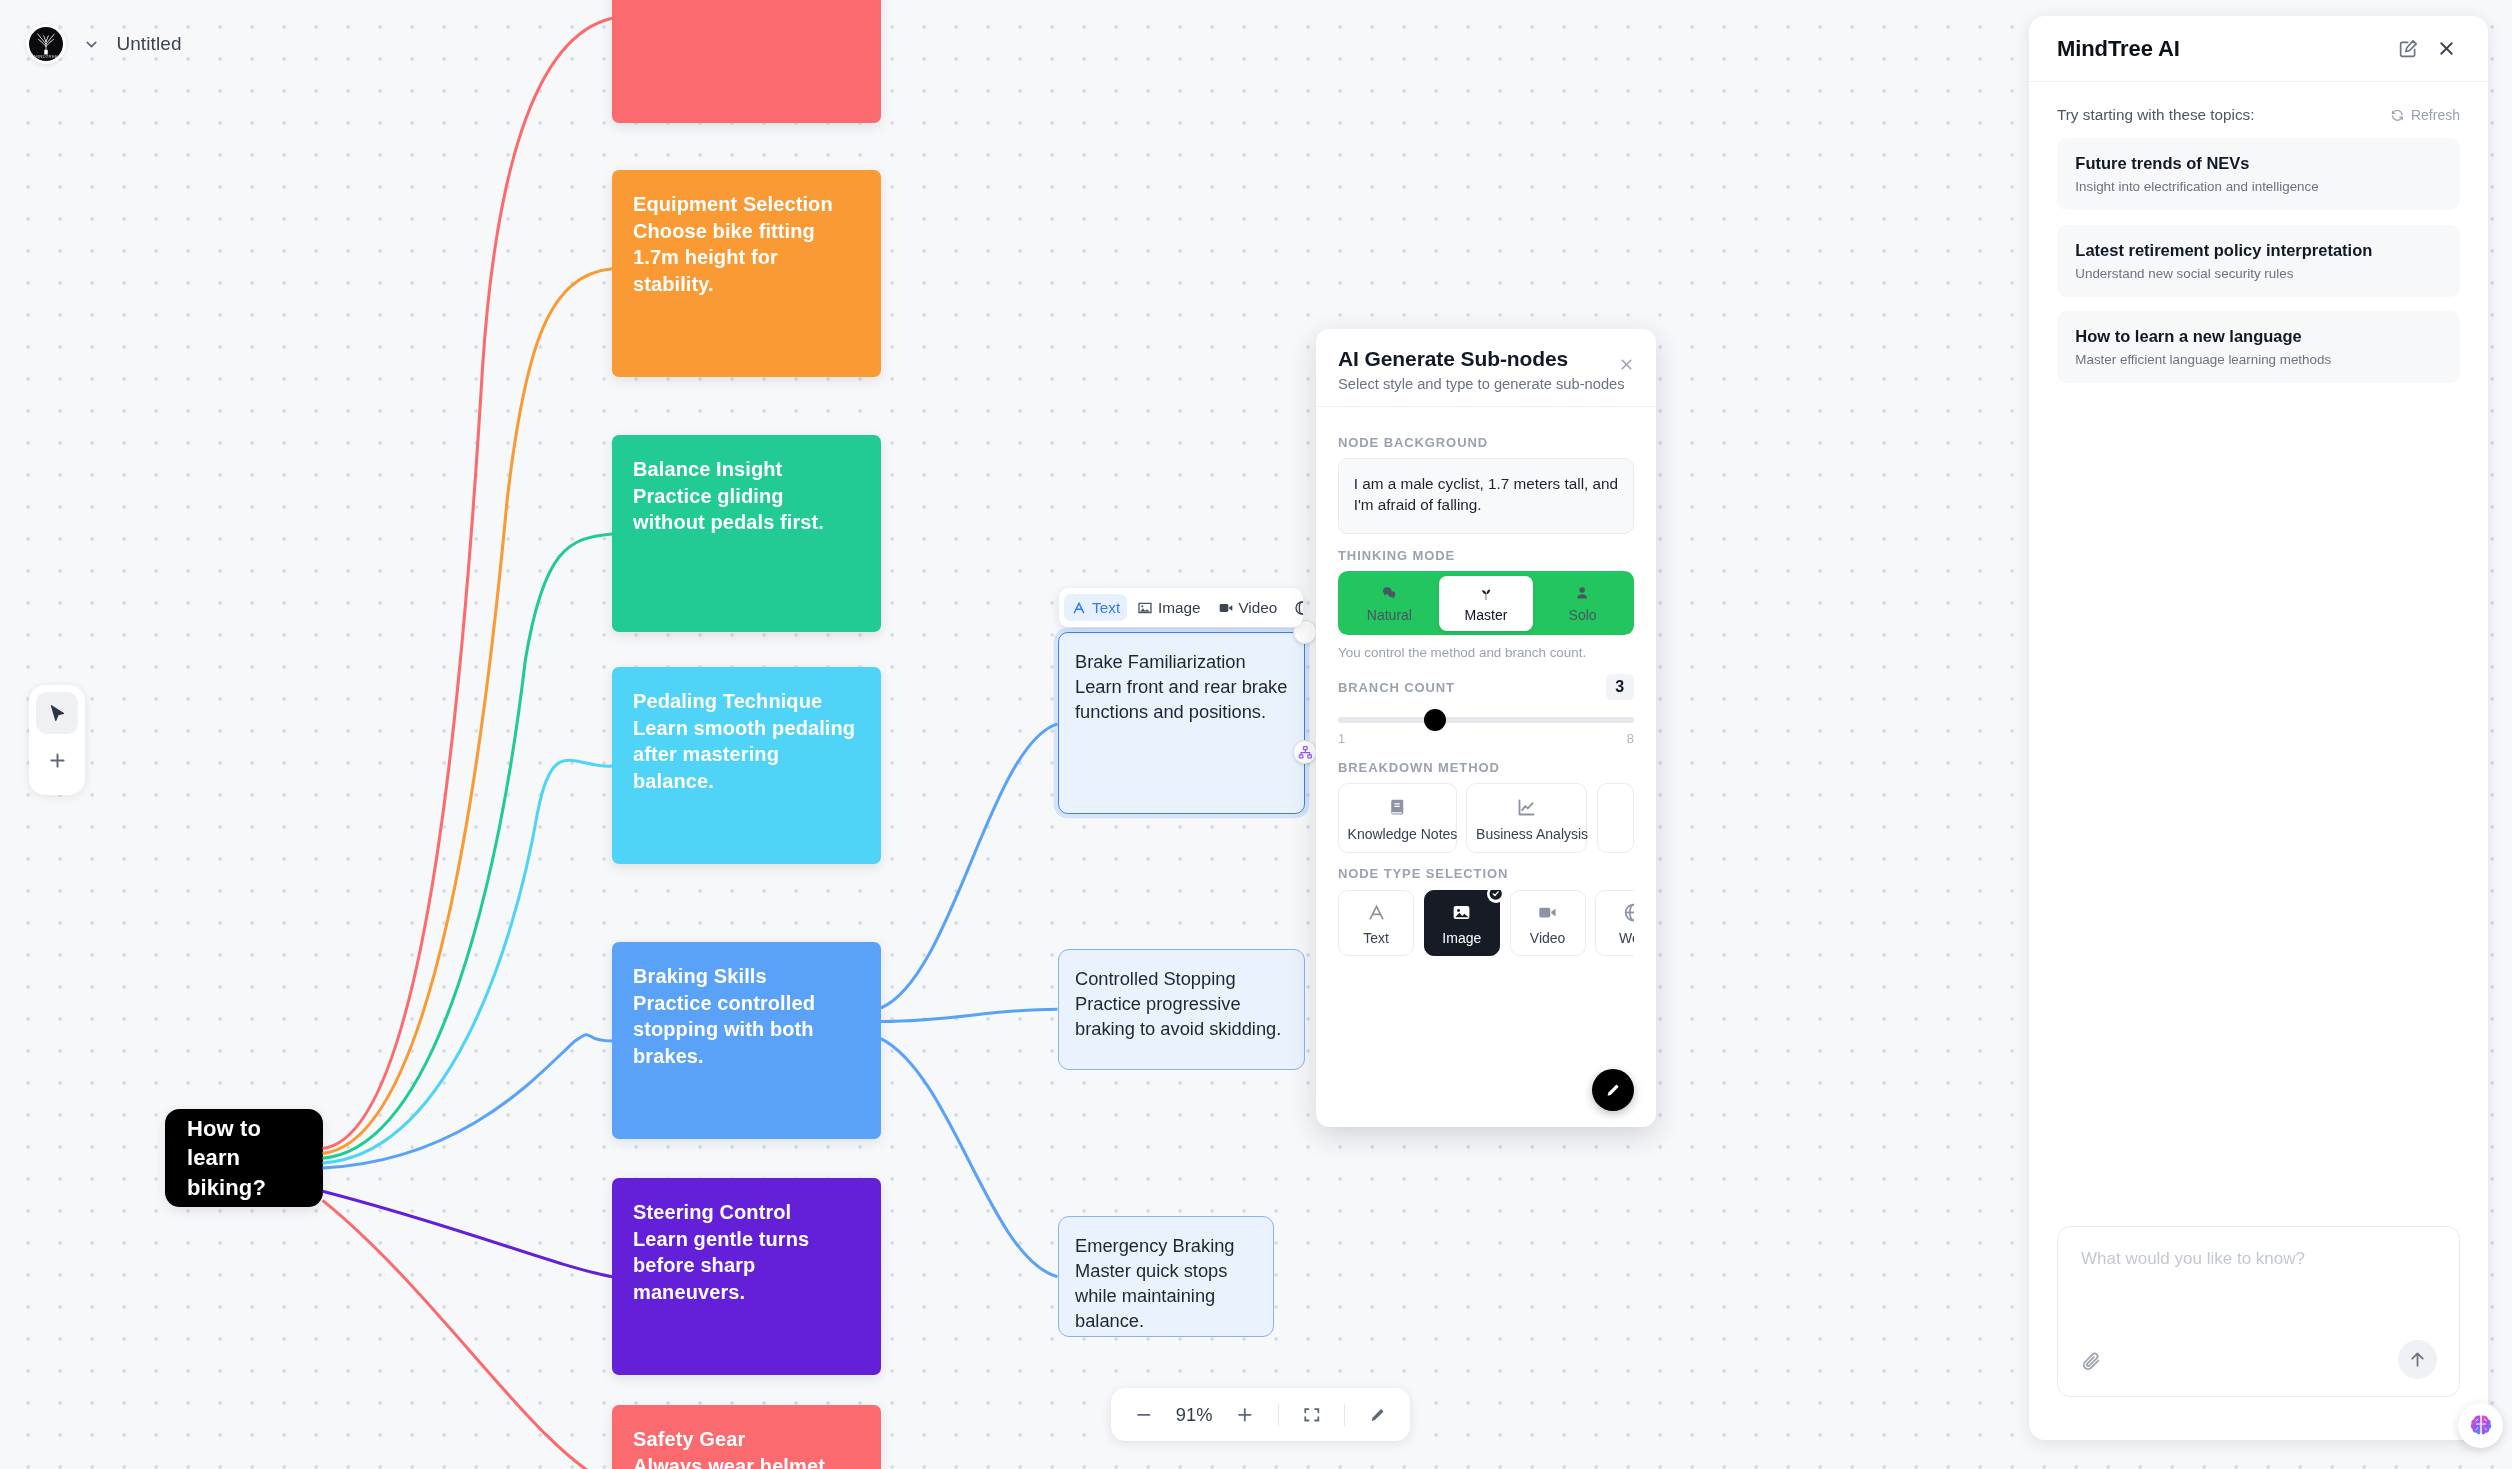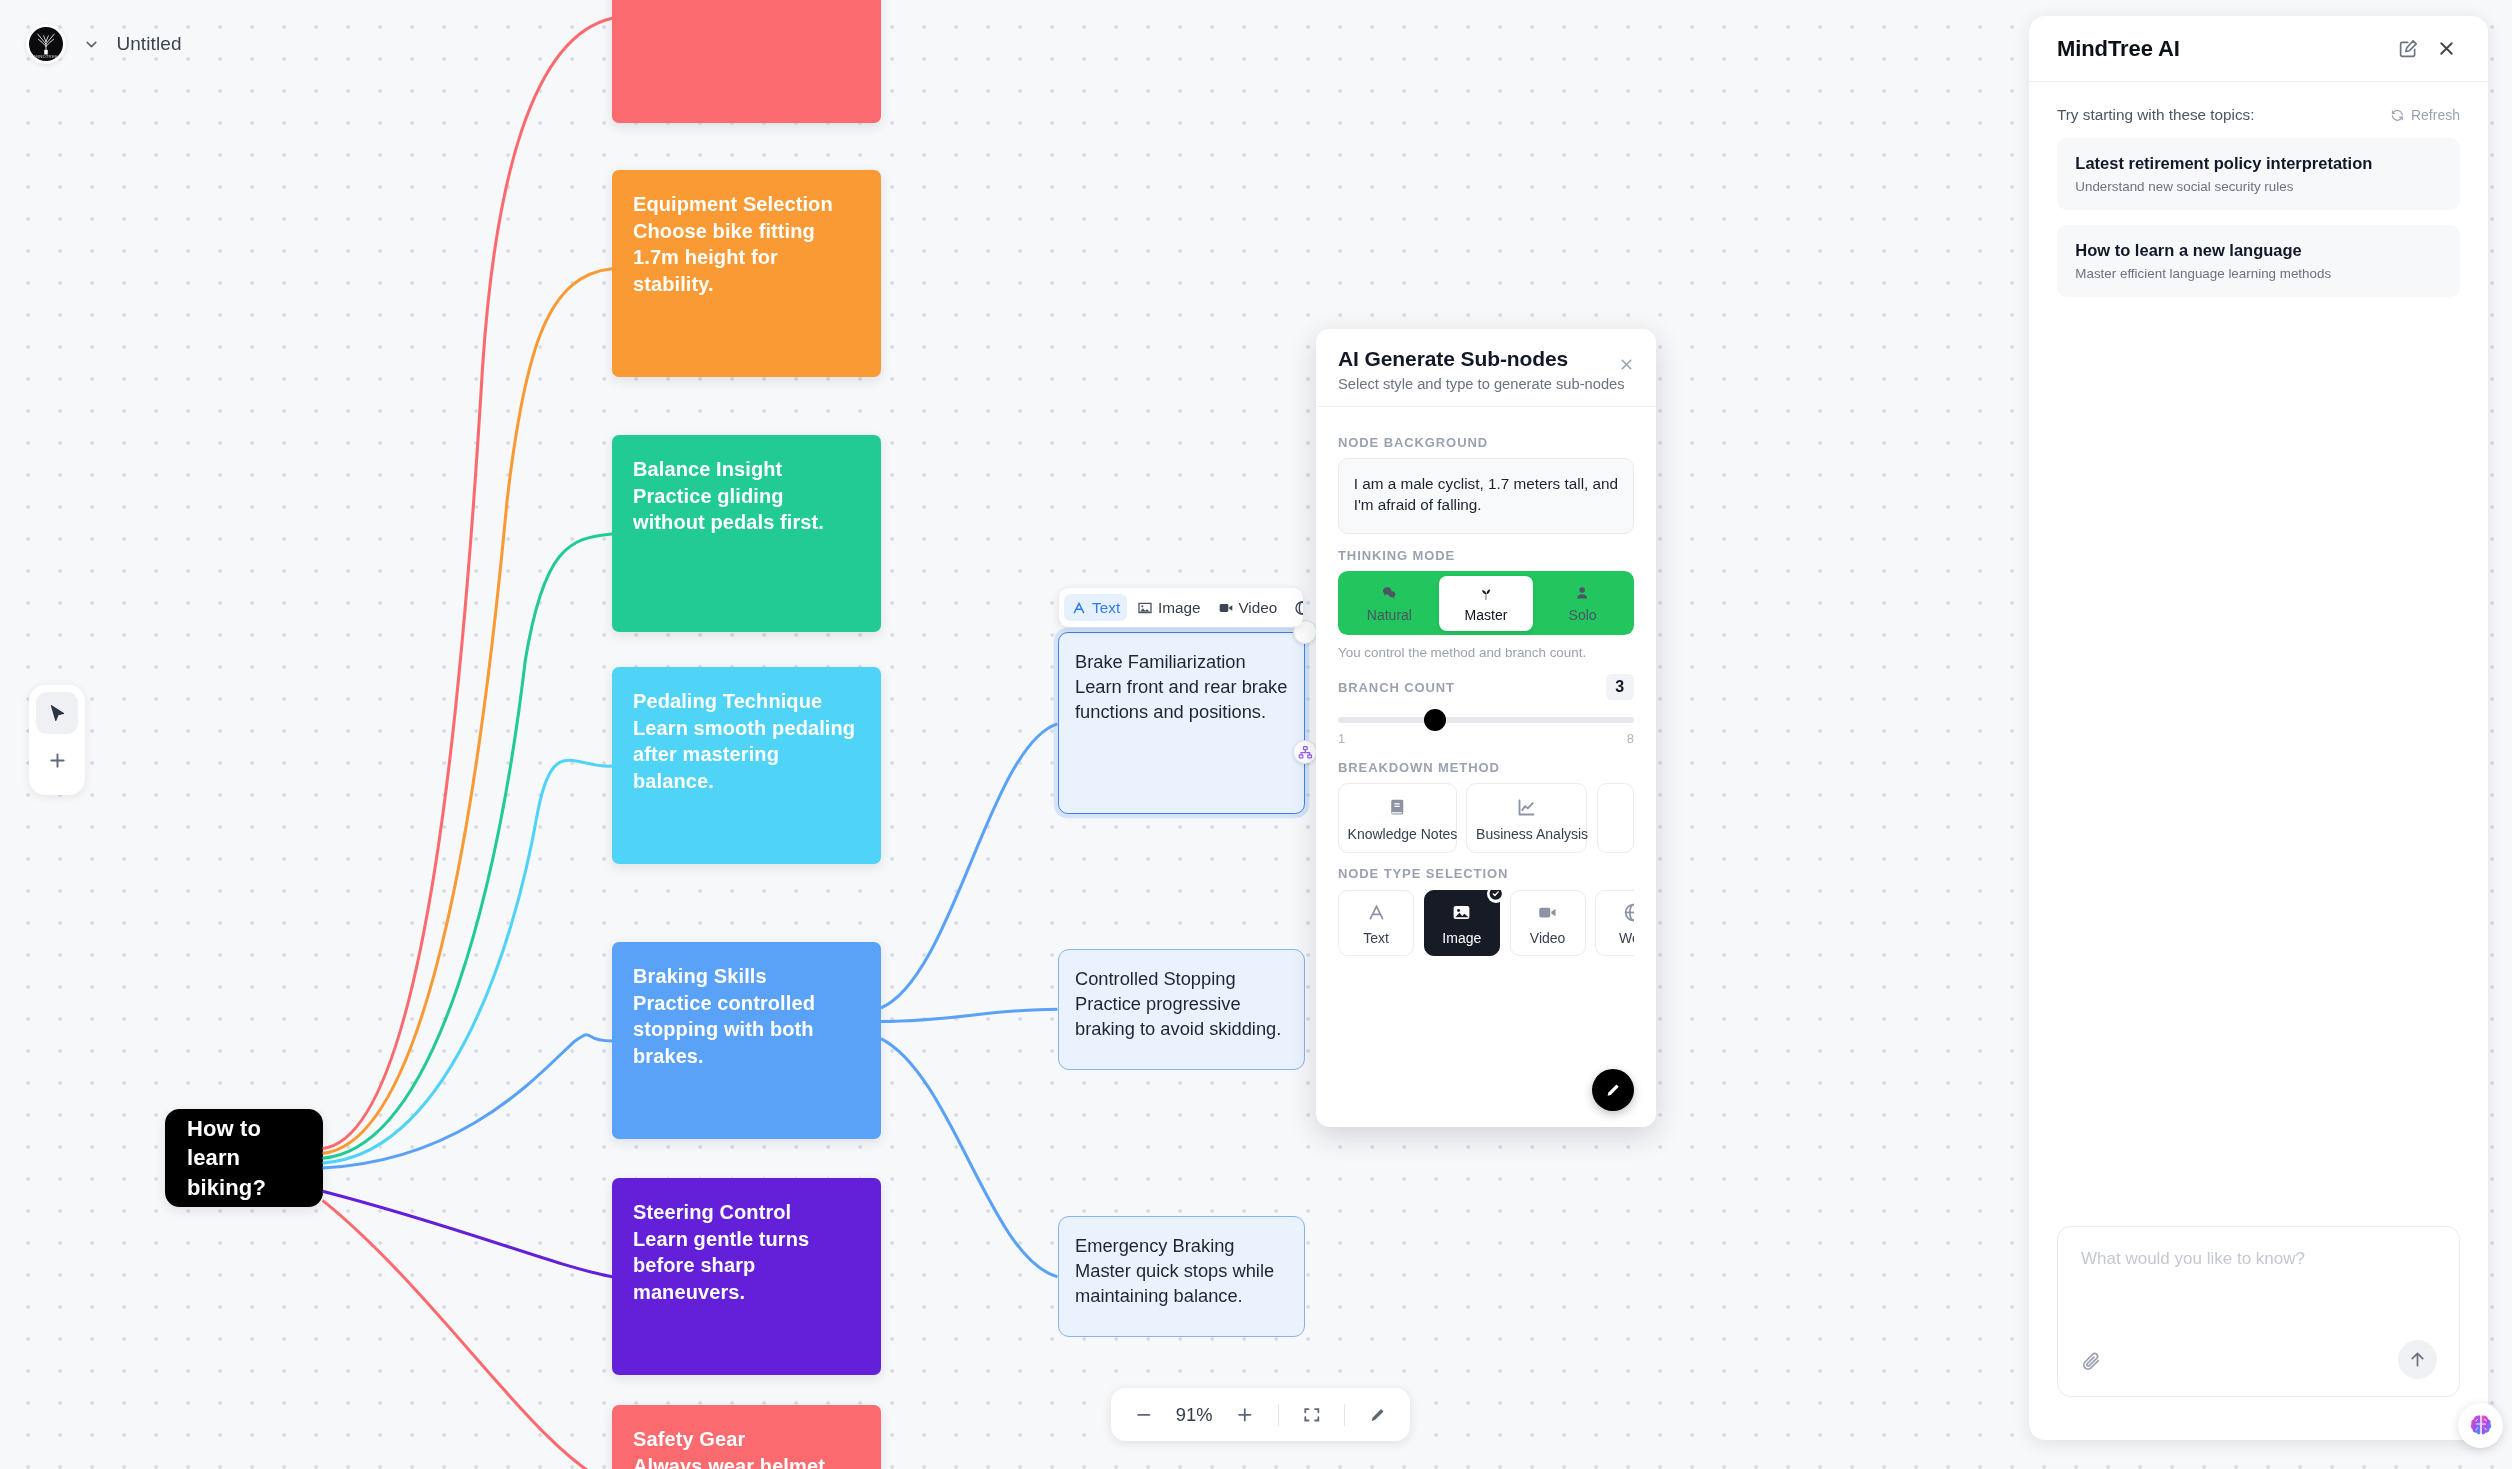--- a/index.html
+++ b/index.html
@@ -59,21 +59,21 @@
   .n-blue   { left: 612px; top: 942px; width: 269px; height: 197px; background: #5aa2f8; }
   .n-purple { left: 612px; top: 1178px; width: 269px; height: 197px; background: #6320d8; }
   .n-red2   { left: 612px; top: 1405px; width: 269px; height: 197px; background: #fb6a6e; }
 
   .subnode {
     position: absolute; border-radius: 11px; background: #eaf2fe;
     border: 1.2px solid #84b4f4; color: #1f2633; font-size: 18.3px; line-height: 1.36;
     padding: 17px 16px; font-weight: normal;
   }
   .sn-1 { left: 1058px; top: 949px; width: 247px; height: 121px; }
-  .sn-2 { left: 1058px; top: 1216px; width: 247px; height: 121px; }
+  .sn-2 { left: 1058px; top: 1216px; width: 216px; height: 121px; }
   .sn-sel {
     left: 1058px; top: 632px; width: 247px; height: 182px;
     border: 1.8px solid #3b82f6; box-shadow: 0 0 0 4.3px rgba(140,180,250,.30);
     border-radius: 9.8px;
   }
   .sn-handle { position:absolute; width: 24.4px; height: 24.4px; border-radius: 50%; background: #fff; border: 1.2px solid #dfe4ec; box-shadow: 0 1.2px 3.7px rgba(20,26,40,.12); }
   .sn-handle.tr { right: -13.4px; top: -13.4px; }
   .sn-handle.mr { right: -13.4px; top: 107px; display:flex; align-items:center; justify-content:center; }
   .sn-handle.mr svg { width: 14.7px; height: 14.7px; }
 
@@ -503,20 +503,24 @@
           <path d="M20 11a8 8 0 00-13.6-4.6L4 9"></path>
             <path d="M4 5v4h4"></path>
           <path d="M4 13a8 8 0 0013.6 4.6L20 15"></path>
             <path d="M20 19v-4h-4"></path>
         </svg>
         <span>Refresh</span>
       </div>
     </div>
 
     <div class="topic">
+      <div class="topic-t">Future trends of NEVs</div>
+      <div class="topic-d">Insight into electrification and intelligence</div>
+    </div>
+    <div class="topic">
       <div class="topic-t">Latest retirement policy interpretation</div>
       <div class="topic-d">Understand new social security rules</div>
     </div>
     <div class="topic">
       <div class="topic-t">How to learn a new language</div>
       <div class="topic-d">Master efficient language learning methods</div>
     </div>
 
     <div class="composer">
       <div class="composer-ph">What would you like to know?</div>

